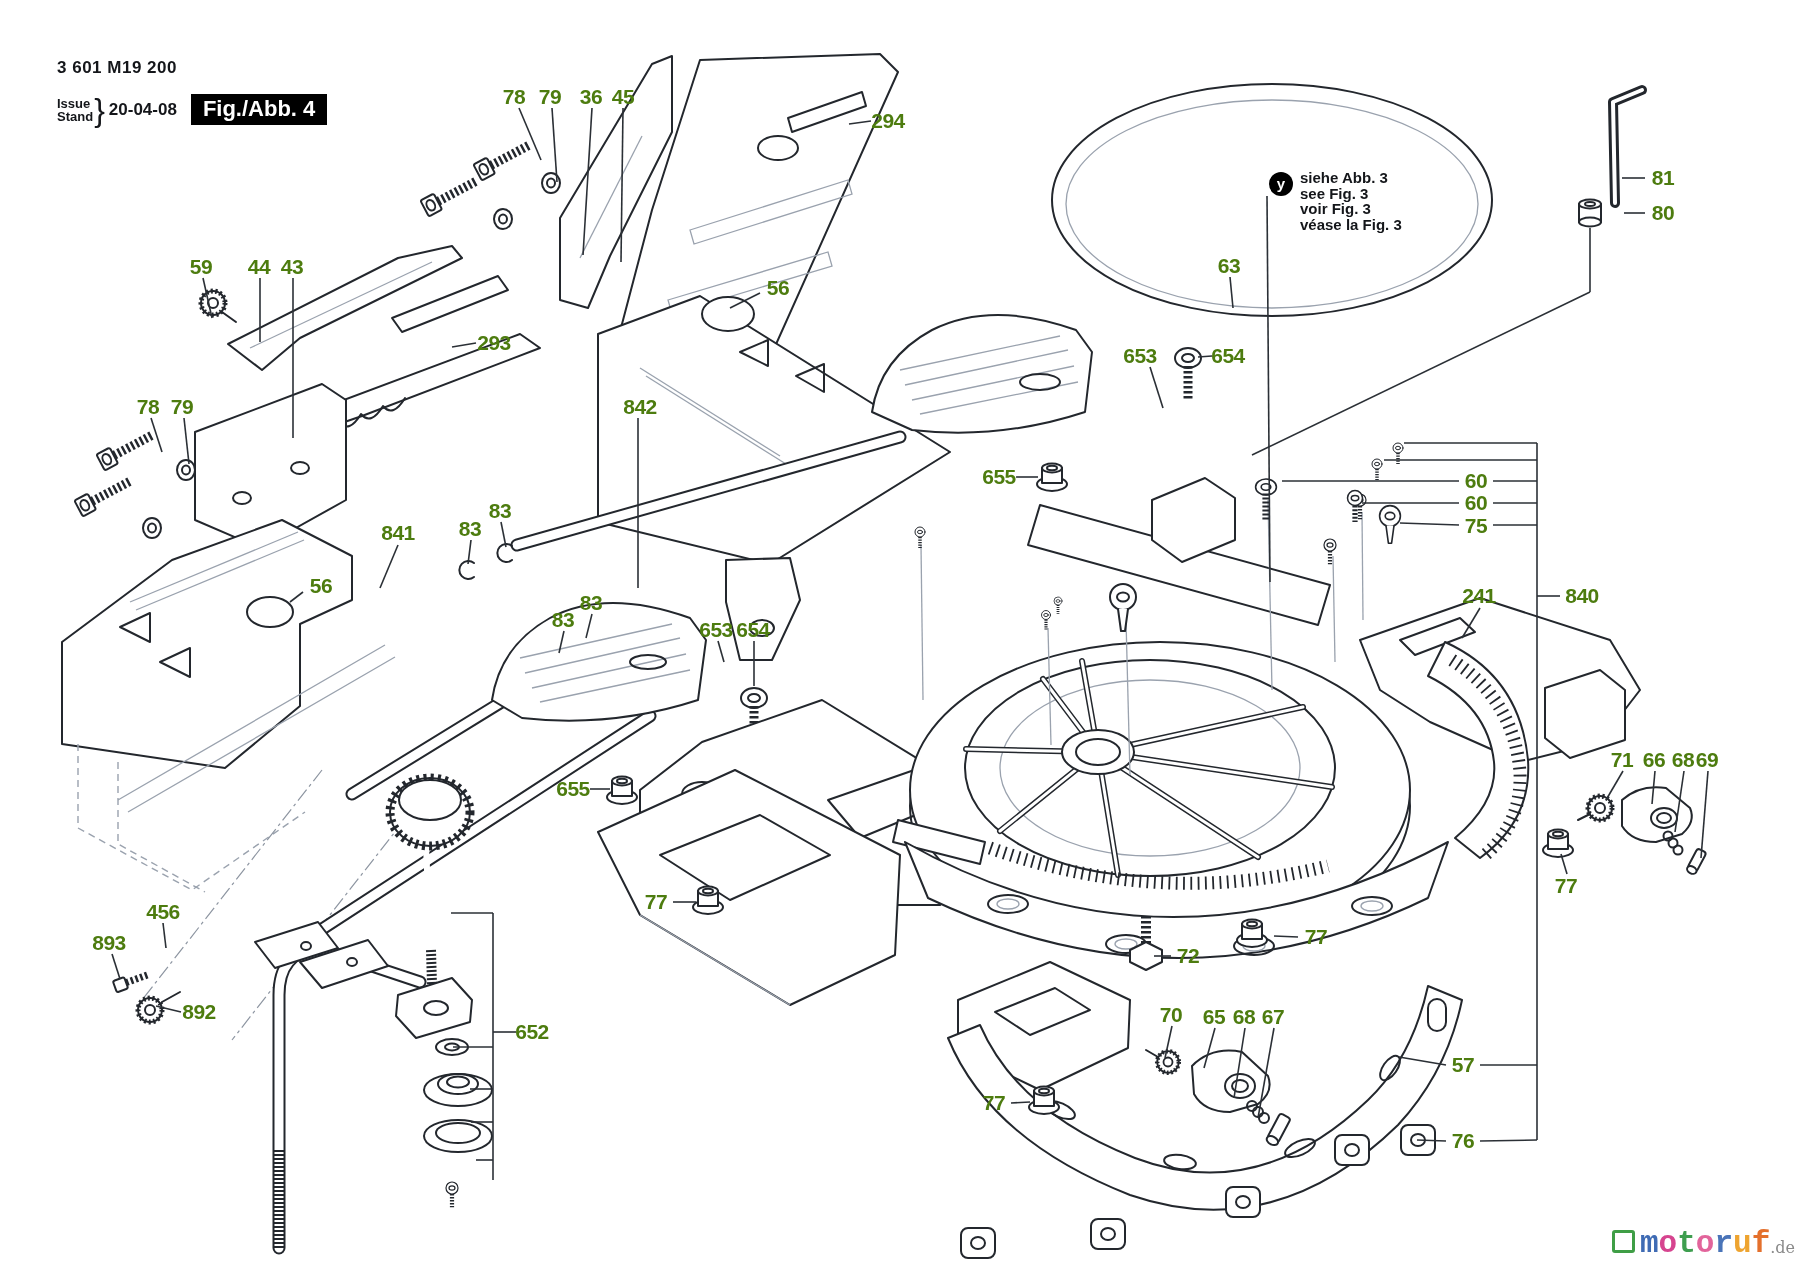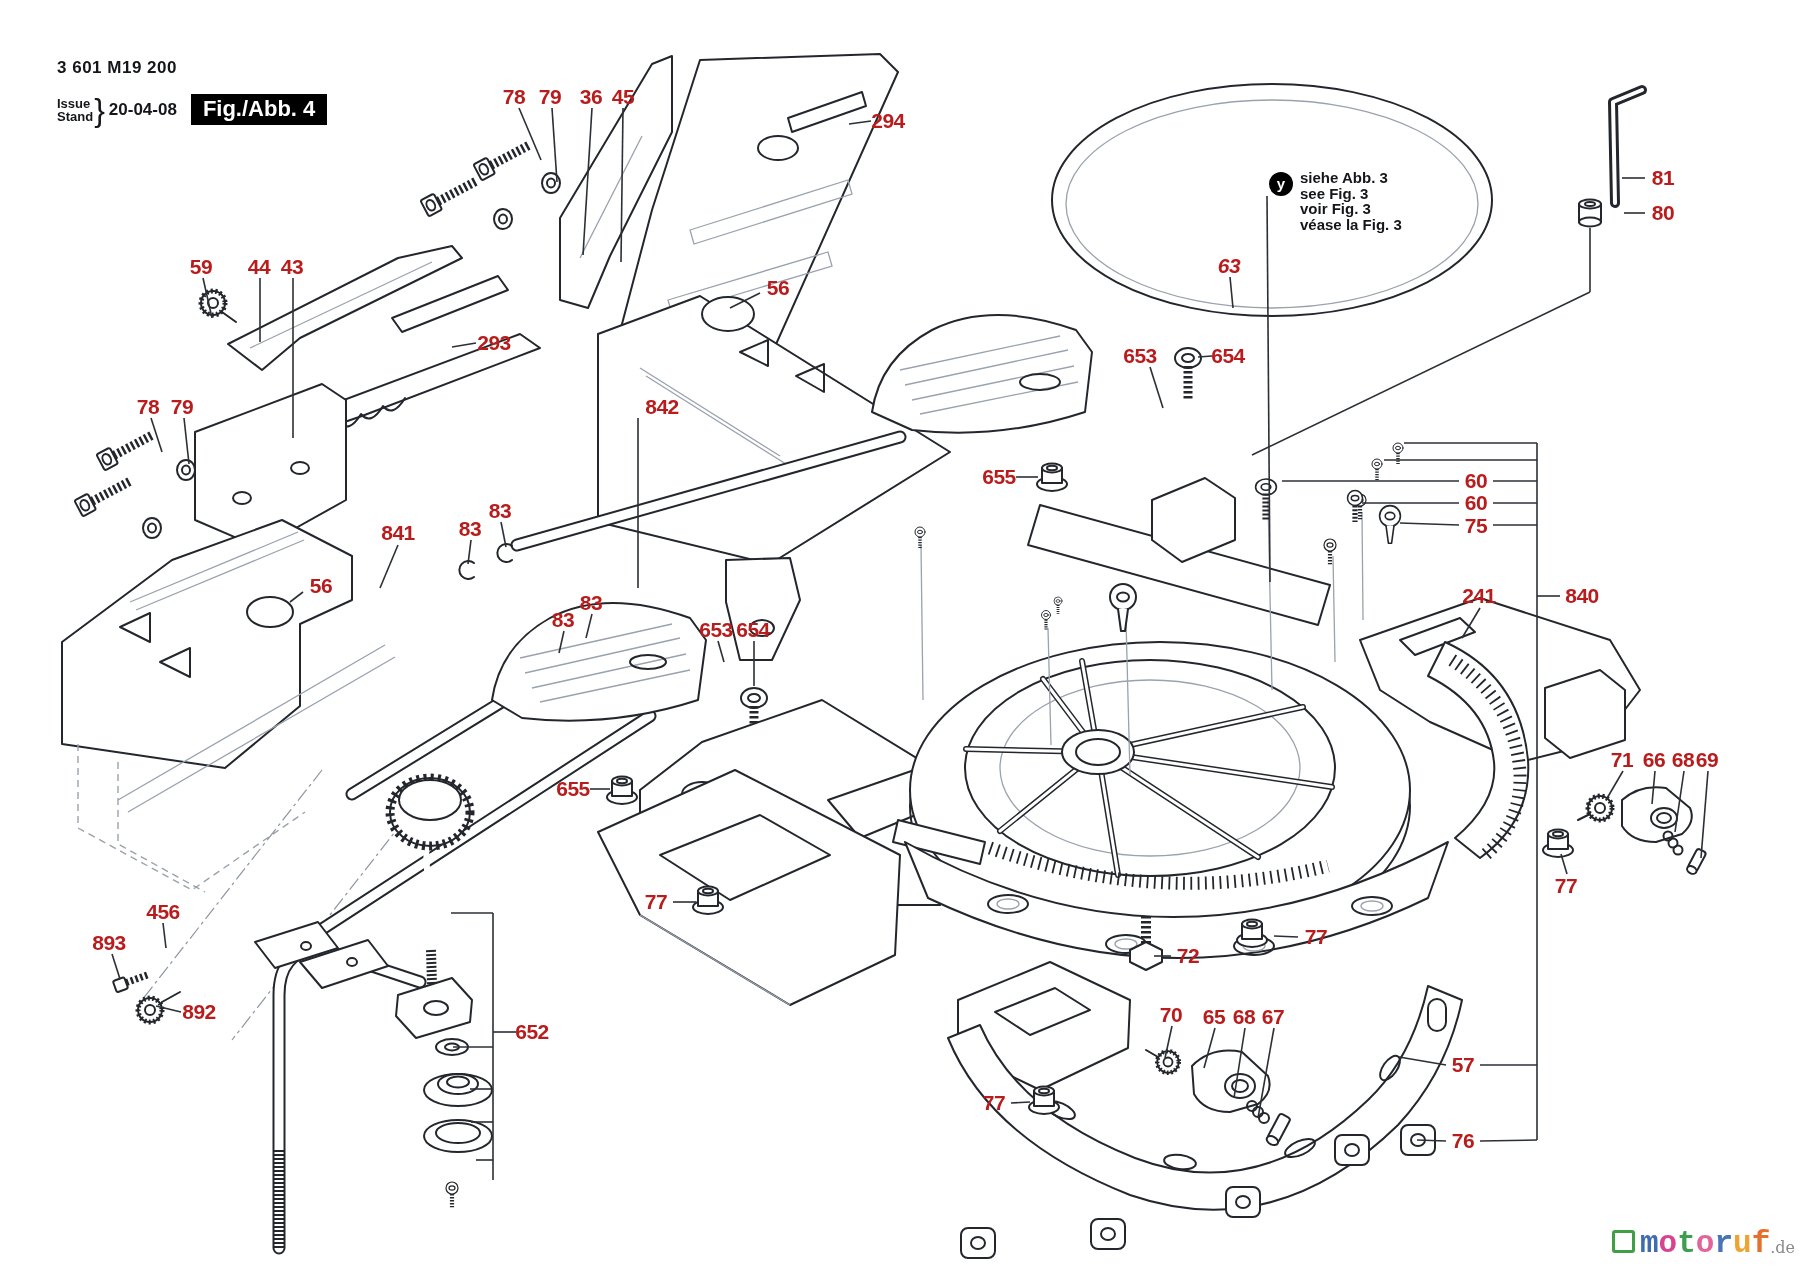--- a/index.html
+++ b/index.html
@@ -15,21 +15,21 @@
   .rodO{stroke:#23272d;stroke-width:13;stroke-linecap:round;fill:none;}
   .rodI{stroke:#ffffff;stroke-width:9;stroke-linecap:round;fill:none;}
   .spkO{stroke:#23272d;stroke-width:6;stroke-linecap:round;fill:none;}
   .spkI{stroke:#ffffff;stroke-width:3;stroke-linecap:round;fill:none;}
   .tick{stroke:#23272d;stroke-width:13;stroke-dasharray:1.8,5.5;fill:none;}
   .thr{stroke:#23272d;stroke-dasharray:2.5,2.5;fill:none;}
   
   #leads line{stroke:#2b3036;stroke-width:1.6;}
   
   .plbl{position:absolute;transform:translate(-50%,-50%);font-weight:bold;font-size:21px;
-        white-space:nowrap;color:#b91c1c;letter-spacing:-0.5px;}
+        white-space:nowrap;color:#4d7c0f;letter-spacing:-0.5px;}
   
   .hdr{position:absolute;left:57px;top:58px;}
   .hdr .pn{font-weight:bold;font-size:17px;letter-spacing:0.5px;}
   .hdr .row{display:flex;align-items:center;margin-top:16px;}
   .hdr .iss{font-size:13px;line-height:13px;font-weight:bold;text-align:left;}
   .hdr .brace{font-size:32px;font-weight:normal;margin:0 4px 0 1px;line-height:28px;}
   .hdr .dt{font-weight:bold;font-size:17px;margin-right:14px;}
   .figbox{background:#000;color:#fff;font-weight:bold;font-size:22px;
           padding:3px 12px 4px 12px;line-height:24px;}
   
@@ -493,25 +493,25 @@
       <div class="plbl" style="left: 591px; top: 97px;">36</div>
       <div class="plbl" style="left: 623px; top: 97px;">45</div>
       <div class="plbl" style="left: 888px; top: 121px;">294</div>
       <div class="plbl" style="left: 201px; top: 267px;">59</div>
       <div class="plbl" style="left: 259px; top: 267px;">44</div>
       <div class="plbl" style="left: 292px; top: 267px;">43</div>
       <div class="plbl" style="left: 494px; top: 343px;">293</div>
       <div class="plbl" style="left: 148px; top: 407px;">78</div>
       <div class="plbl" style="left: 182px; top: 407px;">79</div>
       <div class="plbl" style="left: 778px; top: 288px;">56</div>
-      <div class="plbl" style="left: 639px; top: 407px; padding-left: 46px;">842</div>
+      <div class="plbl" style="left: 617px; top: 407px; padding-left: 46px;">842</div>
       <div class="plbl" style="left: 1140px; top: 356px;">653</div>
       <div class="plbl" style="left: 1228px; top: 356px;">654</div>
       <div class="plbl" style="left: 999px; top: 477px;">655</div>
-      <div class="plbl" style="left: 1229px; top: 266px; font-style: italic;">63</div>
+      <div class="plbl" style="left: 1229px; top: 266px;">63</div>
       <div class="plbl" style="left: 1663px; top: 178px;">81</div>
       <div class="plbl" style="left: 1663px; top: 213px;">80</div>
       <div class="plbl" style="left: 398px; top: 533px;">841</div>
       <div class="plbl" style="left: 470px; top: 529px;">83</div>
       <div class="plbl" style="left: 500px; top: 511px;">83</div>
       <div class="plbl" style="left: 321px; top: 586px;">56</div>
       <div class="plbl" style="left: 563px; top: 620px;">83</div>
       <div class="plbl" style="left: 591px; top: 603px;">83</div>
       <div class="plbl" style="left: 716px; top: 630px;">653</div>
       <div class="plbl" style="left: 753px; top: 630px;">654</div>

